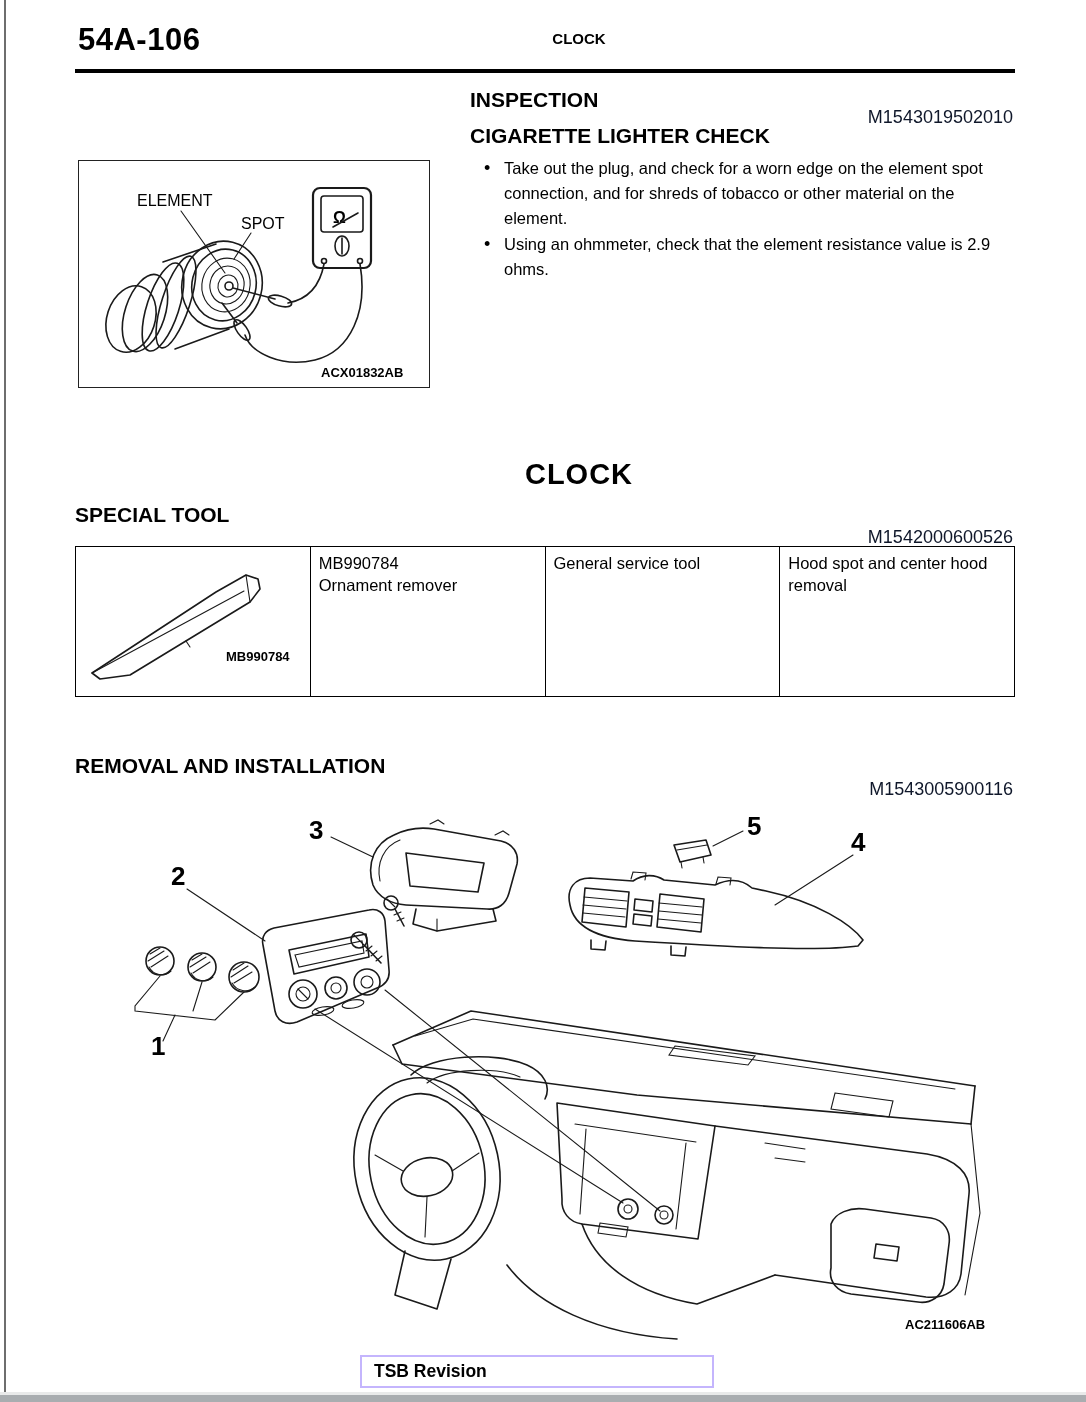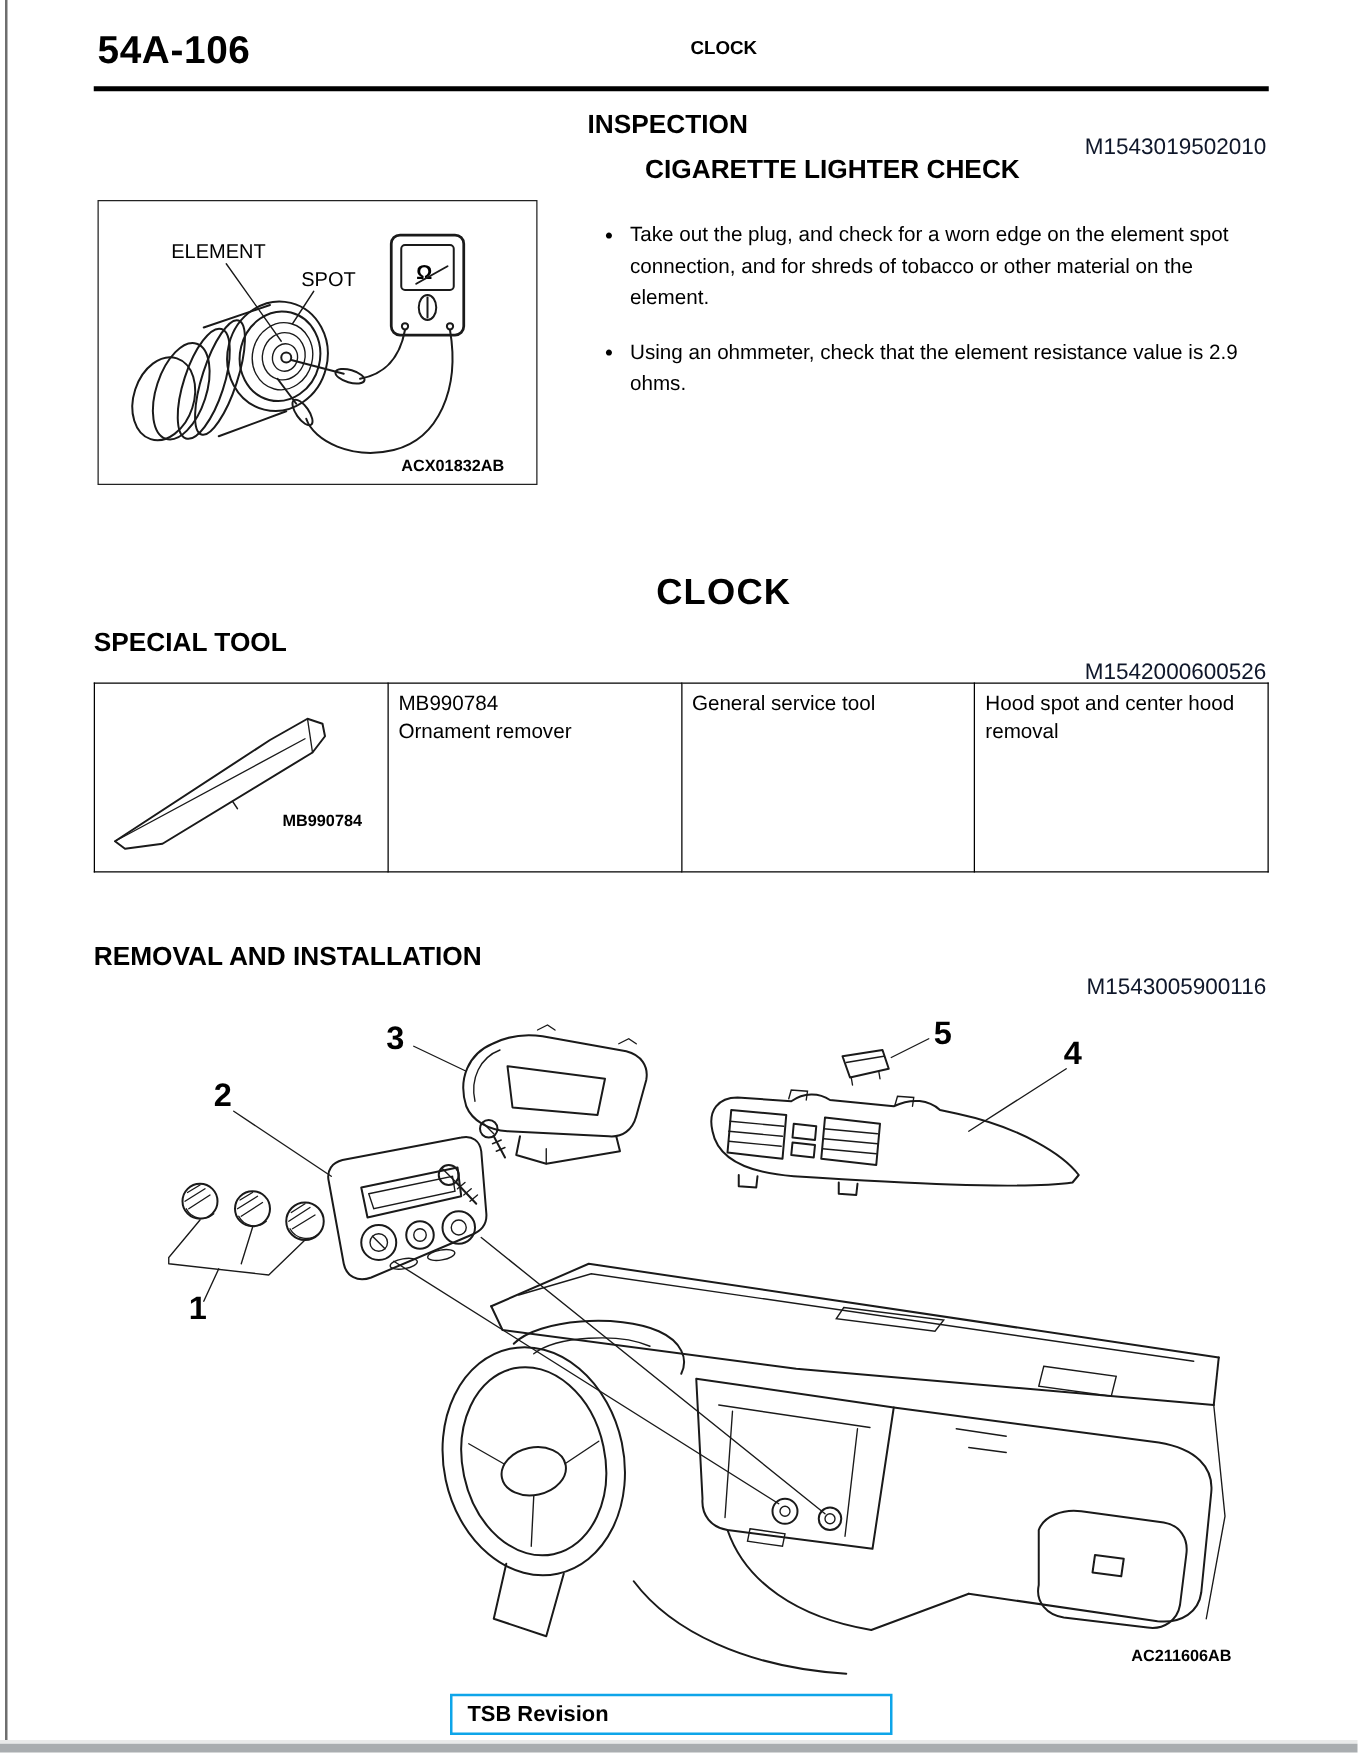--- a/index.html
+++ b/index.html
@@ -12,44 +12,44 @@
   
   .page-num{left:78px;top:22px;font-size:31px;font-weight:bold;letter-spacing:.5px;}
   .hdr-center{left:72px;top:28px;width:1014px;text-align:center;line-height:1.25;}
   .hdr-center .l1{font-size:17px;font-weight:bold;letter-spacing:.3px;}
   .hdr-center .l2{font-size:15px;font-weight:bold;margin-top:2px;}
   .hdr-rule{left:75px;top:69px;width:940px;height:4px;background:#000;}
   
   .insp-title{left:470px;top:88px;font-size:21px;font-weight:bold;}
   .mcode{font-size:18px;color:#0f172a;text-align:right;}
   .mcode1{left:713px;top:107px;width:300px;}
-  .insp-sub{left:470px;top:124px;font-size:21px;font-weight:bold;margin-left:46px;}
+  .insp-sub{left:470px;top:124px;font-size:21px;font-weight:bold;}
   .bullets{left:478px;top:156px;width:540px;font-size:16.5px;line-height:1.5;}
-  .bullets .li{position:relative;padding-left:26px;margin-bottom:2px;margin-top:20px;}
+  .bullets .li{position:relative;padding-left:26px;margin-bottom:2px;}
   .bullets .li::before{content:"•";position:absolute;left:6px;top:-1px;font-size:18px;}
   
   .fig1{left:78px;top:160px;width:352px;height:228px;border:1.6px solid #222;box-sizing:border-box;background:#fff;}
   
   .clock-title{left:72px;top:458px;width:1014px;text-align:center;font-size:29px;font-weight:bold;letter-spacing:1px;}
   .special-title{left:75px;top:503px;font-size:21px;font-weight:bold;}
   .mcode2{left:713px;top:527px;width:300px;text-align:right;}
   .tool-table{left:75px;top:546px;width:940px;border-collapse:collapse;table-layout:fixed;}
   .tool-table th,.tool-table td{
     border:1.8px solid #000;vertical-align:top;text-align:left;
     padding:5px 8px;font-size:16.5px;box-sizing:border-box;
   }
   .tool-table th{font-weight:bold;height:53px;line-height:1.3;}
   .tool-table td{height:146px;line-height:1.35;}
   .toolcell{padding:2px !important;}
   .removal-title{left:75px;top:754px;font-size:21px;font-weight:bold;text-align:center;}
   .mcode3{left:713px;top:779px;width:300px;}
   
   .diagram{left:75px;top:793px;width:940px;height:550px;}
   
-  .tsb-box{left:360px;top:1355px;width:354px;height:33px;border:2px solid #0ea5e9;box-sizing:border-box;
+  .tsb-box{left:360px;top:1355px;width:354px;height:33px;border:2px solid #c4b5fd;box-sizing:border-box;
     display:flex;align-items:center;padding-left:12px;font-size:17.5px;font-weight:bold;background:#fff;}
   
   .left-edge{left:4px;top:0;width:1.5px;height:1394px;background:#6e6e6e;}
   .bottom-lt{left:0;top:1392px;width:1086px;height:3px;background:#e9eaea;}
   .bottom-bar{left:0;top:1395px;width:1086px;height:7px;background:#a9adb0;}
   
   svg .ln{fill:none;stroke:#1a1a1a;stroke-width:1.6;stroke-linecap:round;stroke-linejoin:round;}
   svg .ln2{fill:none;stroke:#1a1a1a;stroke-width:2.2;stroke-linecap:round;stroke-linejoin:round;}
   svg .thin{fill:none;stroke:#1a1a1a;stroke-width:1.1;stroke-linecap:round;}
   svg text.callout{font-family:"Liberation Sans",sans-serif;font-size:26px;font-weight:bold;fill:#000;}

